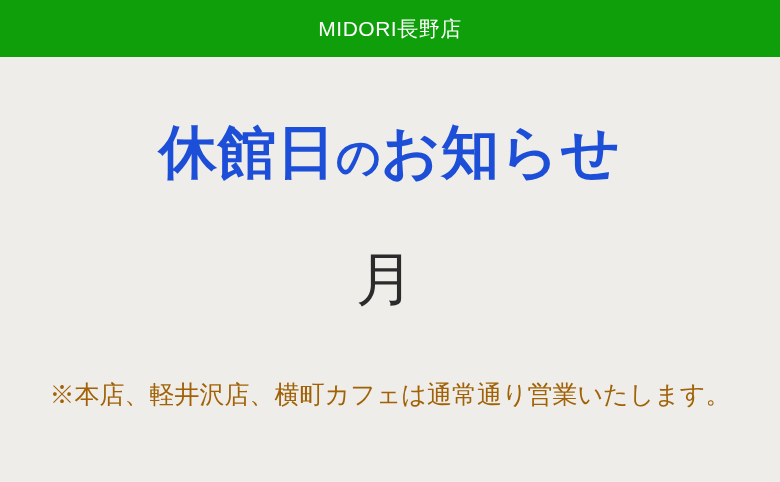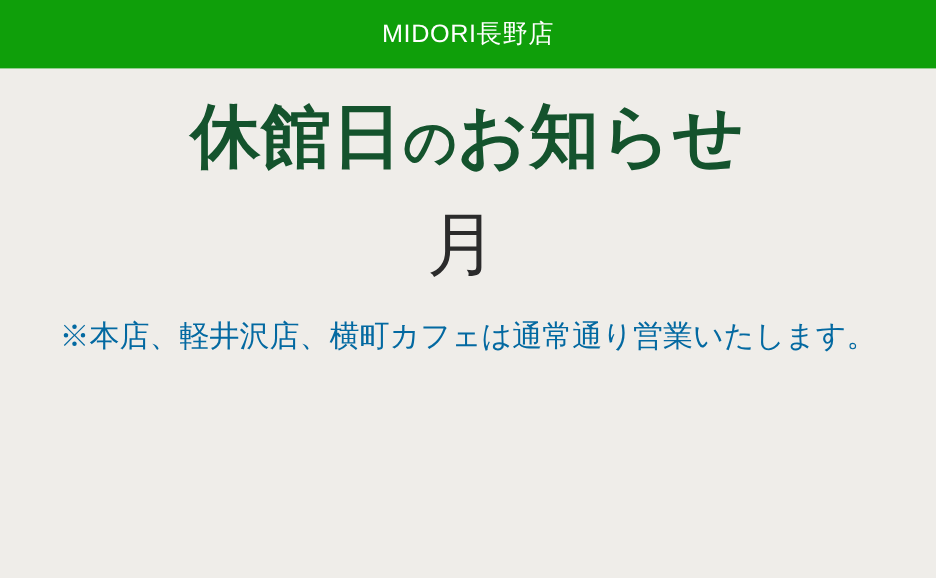--- a/index.html
+++ b/index.html
@@ -14,20 +14,21 @@
     font-family: "Liberation Sans", sans-serif;
   }
   .poster {
     position: relative;
     width: 780px;
     height: 418px;
     background: #efede9;
     display: flex;
     flex-direction: column;
     align-items: stretch;
+    gap: 38px;
   }
 
   
   .header-band {
     height: 57px;
     background: #0f9f0a;
     display: flex;
     align-items: center;
     justify-content: center;
     flex: 0 0 auto;
@@ -44,21 +45,21 @@
 
   
   .title-wrap {
     flex: 0 0 auto;
     margin-top: 28px;
     display: flex;
     align-items: center;
     justify-content: center;
   }
   .main-title {
-    color: #14532d;
+    color: #1d4ed8;
     font-family: "Liberation Sans", sans-serif;
     font-size: 58px;
     font-weight: bold;
     line-height: 1;
     letter-spacing: 1px;
     white-space: nowrap;
   }
   .main-title .kana-small {
     font-size: 44px;
     letter-spacing: 0px;
@@ -99,21 +100,21 @@
 
   
   .note-wrap {
     flex: 0 0 auto;
     margin-top: 34px;
     display: flex;
     align-items: center;
     justify-content: center;
   }
   .note-text {
-    color: #0369a1;
+    color: #a16207;
     font-family: "Liberation Serif", serif;
     font-size: 25px;
     font-weight: normal;
     line-height: 1.1;
     letter-spacing: 0px;
     white-space: nowrap;
   }
 </style>
 </head>
 <body>

